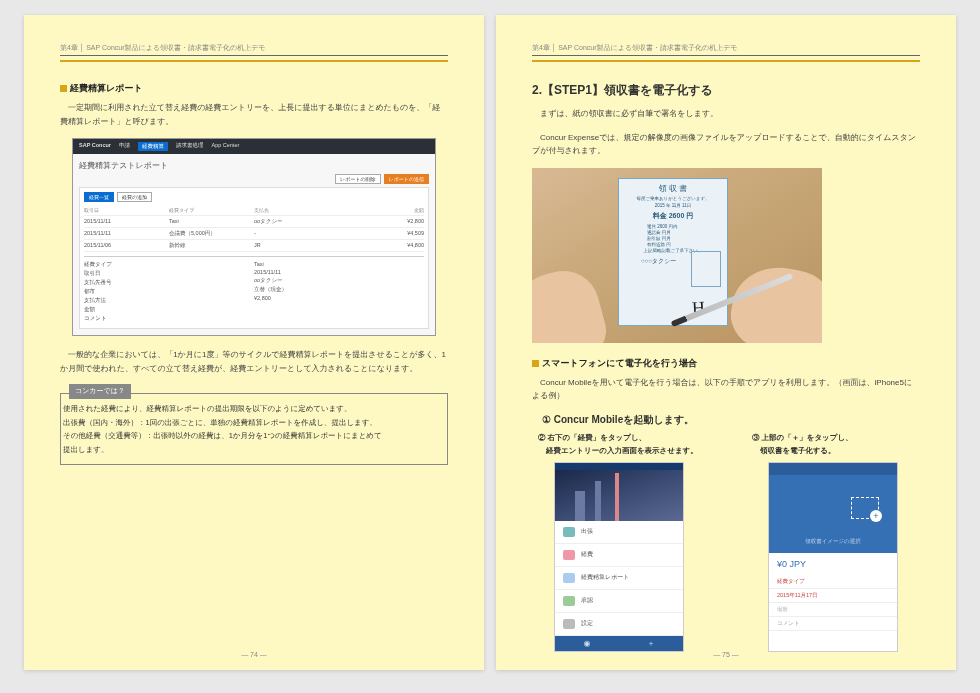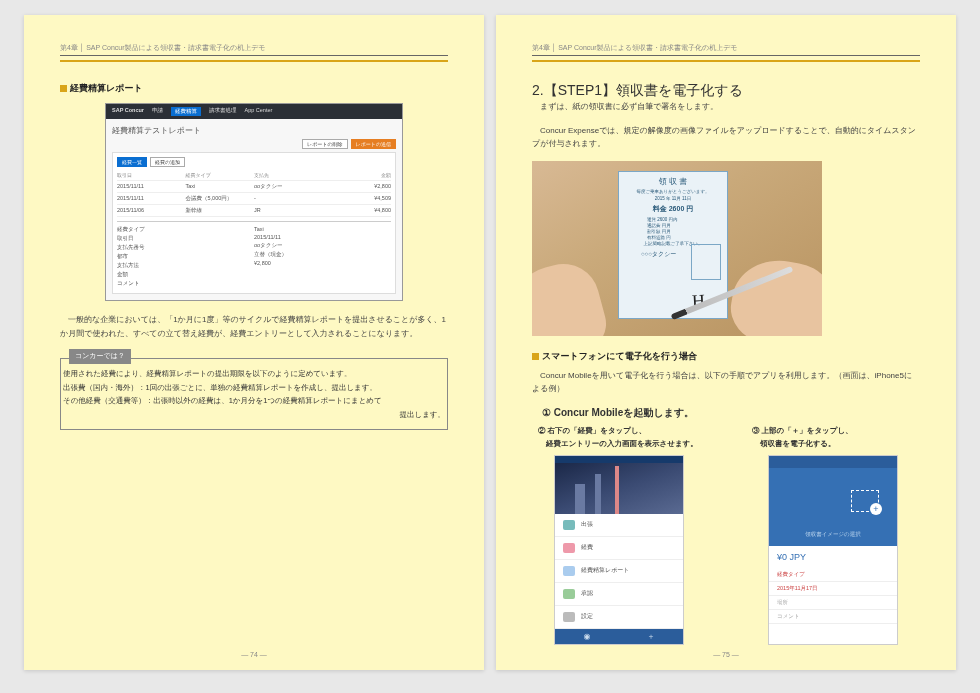--- a/index.html
+++ b/index.html
@@ -50,21 +50,21 @@
     vertical-align: middle;
   }
   .body-text {
     font-size: 8px;
     line-height: 1.7;
     color: #444;
     margin-bottom: 10px;
     text-indent: 8px;
   }
   .screenshot-box {
-    width: 298px;
+    width: 364px;
     margin: 8px auto 12px auto;
     border: 1px solid #999;
     background: #fff;
     font-size: 6px;
   }
   .ss-topbar {
     background: #2b2f36;
     color: #ddd;
     padding: 3px 6px;
     display: flex;
@@ -108,21 +108,21 @@
     position: absolute;
     bottom: 12px;
     left: 0; right: 0;
     text-align: center;
     font-size: 7px;
     color: #888;
   }
   .page-num::before, .page-num::after { content: " — "; }
 
   
-  .step-title { font-size: 14px; font-weight: normal; margin-bottom: 0; }
+  .step-title { font-size: 12px; font-weight: bold; margin-bottom: 8px; }
   .photo-box {
     width: 290px;
     height: 175px;
     margin: 6px 0 14px 0;
     background: linear-gradient(150deg, #d8b994 0%, #c9a97a 40%, #b89360 100%);
     position: relative;
     overflow: hidden;
   }
   .receipt {
     position: absolute;
@@ -226,20 +226,21 @@
 </head>
 <body>
 
 <div class="page">
   <div class="header">第4章 │ SAP Concur製品による領収書・請求書電子化の机上デモ</div>
   <div class="gold-line"></div>
 
   <div class="section-title">
     <span class="sq"></span><span>経費精算レポート</span>
   </div>
+  <p class="body-text">一定期間に利用された立て替え経費の経費エントリーを、上長に提出する単位にまとめたものを、「経費精算レポート」と呼びます。</p>
 
   <div class="screenshot-box">
     <div class="ss-topbar">
       <span class="logo">SAP Concur</span>
       <span>申請</span>
       <span class="active">経費精算</span>
       <span>請求書処理</span>
       <span>App Center</span>
     </div>
     <div class="ss-body">
@@ -300,21 +301,21 @@
     </div>
   </div>
 
   <p class="body-text">一般的な企業においては、「1か月に1度」等のサイクルで経費精算レポートを提出させることが多く、1か月間で使われた、すべての立て替え経費が、経費エントリーとして入力されることになります。</p>
 
   <div class="info-box">
     <div class="info-box-tag">コンカーでは？</div>
     <div>使用された経費により、経費精算レポートの提出期限を以下のように定めています。</div>
     <div>出張費（国内・海外）：1回の出張ごとに、単独の経費精算レポートを作成し、提出します。</div>
     <div>その他経費（交通費等）：出張時以外の経費は、1か月分を1つの経費精算レポートにまとめて</div>
-    <div style="text-align:right">提出します。</div>
+    <div style="text-align:left">提出します。</div>
   </div>
 
   <div class="page-num">74</div>
 </div>
 
 <div class="page">
   <div class="header">第4章 │ SAP Concur製品による領収書・請求書電子化の机上デモ</div>
   <div class="gold-line"></div>
 
   <div class="step-title">2.【STEP1】領収書を電子化する</div>

